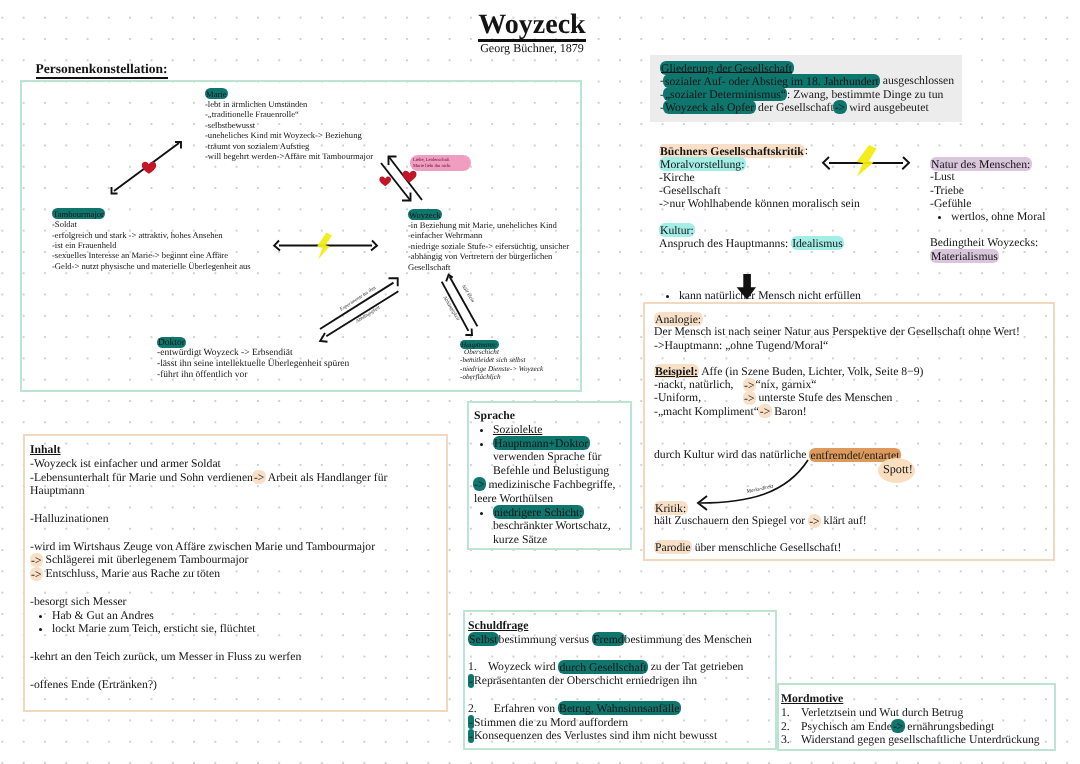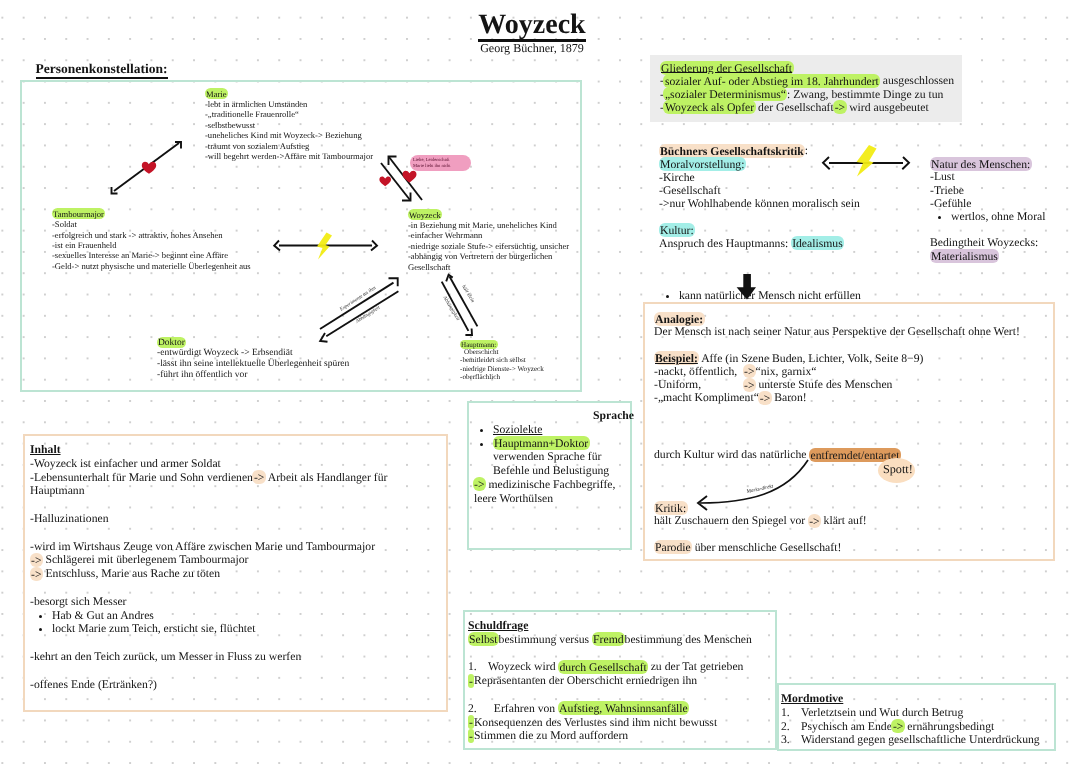--- a/index.html
+++ b/index.html
@@ -24,21 +24,21 @@
       border-bottom:3.4px solid #111;display:inline-block;line-height:1.0;padding-bottom:0px;}
   #title .sub{font-size:12.1px;margin-top:0px;line-height:1.1;}
 
   
   .box{box-sizing:border-box;background:rgba(255,255,255,.0);}
   .mintbox{border:2.4px solid #bce4d3;}
   .peachbox{border:2.2px solid #f2d8bd;}
   .u{text-decoration:underline;text-underline-offset:1px;}
 
   .hl{border-radius:6px;padding:0.5px 1.5px;margin:0 -0.5px;}
-  .hl-mint{background:#bef264;}
+  .hl-mint{background:#0f766e;}
   .hl-cyan{background:#a3eee7;}
   .hl-peach{background:#f8e0c8;}
   .hl-orange{background:#dd9a5c;}
   .hl-purple{background:#d9c5dc;}
 
   .body12{font-size:11.7px;line-height:13.25px;}
   .lh14{line-height:13.8px;}
   .body9{font-size:8.6px;line-height:10.4px;}
   .body95{font-size:9.5px;line-height:10.8px;}
 
@@ -87,21 +87,21 @@
   <div>Gesellschaft</div>
 </div>
 
 <div class="abs body95" style="left:157px;top:337.5px;width:300px;">
   <div><span class="hl hl-mint">Doktor</span></div>
   <div>-entwürdigt Woyzeck -&gt; Erbsendiät</div>
   <div>-lässt ihn seine intellektuelle Überlegenheit spüren</div>
   <div>-führt ihn öffentlich vor</div>
 </div>
 
-<div class="abs" style="left:460px;top:340px;width:130px;font-size:7.15px;line-height:8.2px;">
+<div class="abs" style="left:460px;top:340px;width:130px;font-size:7.15px;line-height:8.2px;font-style:italic;">
   <div><span class="hl hl-mint">Hauptmann:</span></div>
   <div style="padding-left:4px">Oberschicht</div>
   <div>-bemitleidet sich selbst</div>
   <div>-niedrige Dienste-&gt; Woyzeck</div>
   <div>-oberflächlich</div>
 </div>
 
 <div class="abs" style="left:410px;top:155px;width:55px;background:#f09ec0;border-radius:8px;padding:2px 3px;font-size:4.6px;line-height:5.8px;color:#5a1030;">
   <div>Liebe, Leidenschaft</div>
   <div>Marie liebt ihn nicht</div>
@@ -137,25 +137,26 @@
   <ul class="bl" style="padding-left:21px;">
       <li>wertlos, ohne Moral</li>
     </ul>
   <div style="height:13px"></div>
   <div>Bedingtheit Woyzecks:</div>
   <div><span class="hl hl-purple">Materialismus</span></div>
 </div>
 
 <div class="abs box peachbox" style="left:643px;top:302px;width:412px;height:259px;"></div>
 <div class="abs body12" style="left:654px;top:312px;width:404px;">
-  <div><span class="hl hl-peach" style="font-weight:bold;margin-top:36px;">Analogie:</span></div>
+  <div><span class="hl hl-peach" style="font-weight:normal;margin-top:36px;">Analogie:</span></div>
   <div class="nb">Der Mensch ist nach seiner Natur aus Perspektive der Gesellschaft ohne Wert!</div>
+  <div class="nb">-&gt;Hauptmann: „ohne Tugend/Moral“</div>
   <div style="height:13px"></div>
   <div class="nb"><span class="hl hl-peach u" style="font-weight:bold;">Beispiel:</span> <span>Affe (in Szene Buden, Lichter, Volk, Seite 8−9)</span></div>
-  <div class="nb"><span style="display:inline-block;width:89px">-nackt, öffentlich,</span><span class="hl hl-peach">-&gt;</span><span>“nix, garnix“</span></div>
+  <div class="nb"><span style="display:inline-block;width:89px">-nackt, natürlich,</span><span class="hl hl-peach">-&gt;</span><span>“nix, garnix“</span></div>
   <div class="nb"><span style="display:inline-block;width:89px">-Uniform,</span><span class="hl hl-peach">-&gt;</span> <span>unterste Stufe des Menschen</span></div>
   <div class="nb"><span>-„macht Kompliment“</span><span class="hl hl-peach">-&gt;</span> <span>Baron!</span></div>
 </div>
 
 <div class="abs body12 nb" style="left:654px;top:448px;">
   <span>durch Kultur wird das natürliche </span><span class="hl hl-orange" style="color:#1a1a1a;">entfremdet/entartet</span>
 </div>
 <div class="abs" style="left:878px;top:458px;width:37px;height:25px;background:#fadec0;border-radius:50%;"></div>
 <div class="abs" style="left:883px;top:463px;font-size:12.2px;line-height:13px;">Spott!</div>
 
@@ -185,43 +186,49 @@
     <li>lockt Marie zum Teich, ersticht sie, flüchtet</li>
   </ul>
   <div style="height:13.8px"></div>
   <div>-kehrt an den Teich zurück, um Messer in Fluss zu werfen</div>
   <div style="height:13.8px"></div>
   <div>-offenes Ende (Ertränken?)</div>
 </div>
 
 <div class="abs box mintbox" style="left:467px;top:401px;width:165px;height:149px;"></div>
 <div class="abs body12 lh14" style="left:474px;top:409px;width:160px;">
-  <div style="font-weight:bold;text-align:right;">Sprache</div>
+  <div style="font-weight:bold;">Sprache</div>
   <ul class="bl" style="padding-left:19px;">
     <li><span class="u">Soziolekte</span></li>
     <li><span class="hl hl-mint">Hauptmann+Doktor</span>
       <div>verwenden Sprache für</div>
       <div>Befehle und Belustigung</div>
     </li>
   </ul>
   <div style="margin-left:-1px"><span class="hl hl-mint">-&gt;</span><span> medizinische Fachbegriffe,</span></div>
   <div>leere Worthülsen</div>
+  <ul class="bl" style="padding-left:19px;">
+    <li><span class="hl hl-mint">niedrigere Schicht:</span>
+      <div>beschränkter Wortschatz,</div>
+      <div>kurze Sätze</div>
+    </li>
+  </ul>
 </div>
 
 <div class="abs box mintbox" style="left:463px;top:610px;width:314px;height:140px;"></div>
 <div class="abs body12 lh14" style="left:468px;top:619px;width:310px;">
   <div><span class="u" style="font-weight:bold;">Schuldfrage</span></div>
   <div class="nb"><span class="hl hl-mint">Selbst</span><span>bestimmung versus </span><span class="hl hl-mint">Fremd</span><span>bestimmung des Menschen</span></div>
   <div style="height:13.8px"></div>
   <div class="nb"><span class="num">1.</span><span>Woyzeck wird </span><span class="hl hl-mint">durch Gesellschaft</span><span> zu der Tat getrieben</span></div>
   <div><span class="hl hl-mint">-</span>Repräsentanten der Oberschicht erniedrigen ihn</div>
   <div style="height:13.8px"></div>
-  <div class="nb"><span class="num">2.</span><span> Erfahren von </span><span class="hl hl-mint">Aufstieg, Wahnsinnsanfälle</span></div>
+  <div class="nb"><span class="num">2.</span><span> Erfahren von </span><span class="hl hl-mint">Betrug, Wahnsinnsanfälle</span></div>
+  <div><span class="hl hl-mint">-</span>Stimmen die zu Mord auffordern</div>
   <div><span class="hl hl-mint">-</span>Konsequenzen des Verlustes sind ihm nicht bewusst</div>
-  <div><span class="hl hl-mint">-</span>Stimmen die zu Mord auffordern</div>
 </div>
 
 <div class="abs box mintbox" style="left:777px;top:683px;width:279px;height:68px;"></div>
 <div class="abs body12 lh14" style="left:781px;top:692px;width:280px;">
   <div><span class="u" style="font-weight:bold;">Mordmotive</span></div>
   <div class="nb"><span class="num">1.</span><span>Verletztsein und Wut durch Betrug</span></div>
   <div class="nb"><span class="num">2.</span><span>Psychisch am Ende</span><span class="hl hl-mint">-&gt;</span><span> ernährungsbedingt</span></div>
   <div class="nb"><span class="num">3.</span><span>Widerstand gegen gesellschaftliche Unterdrückung</span></div>
 </div>
 

